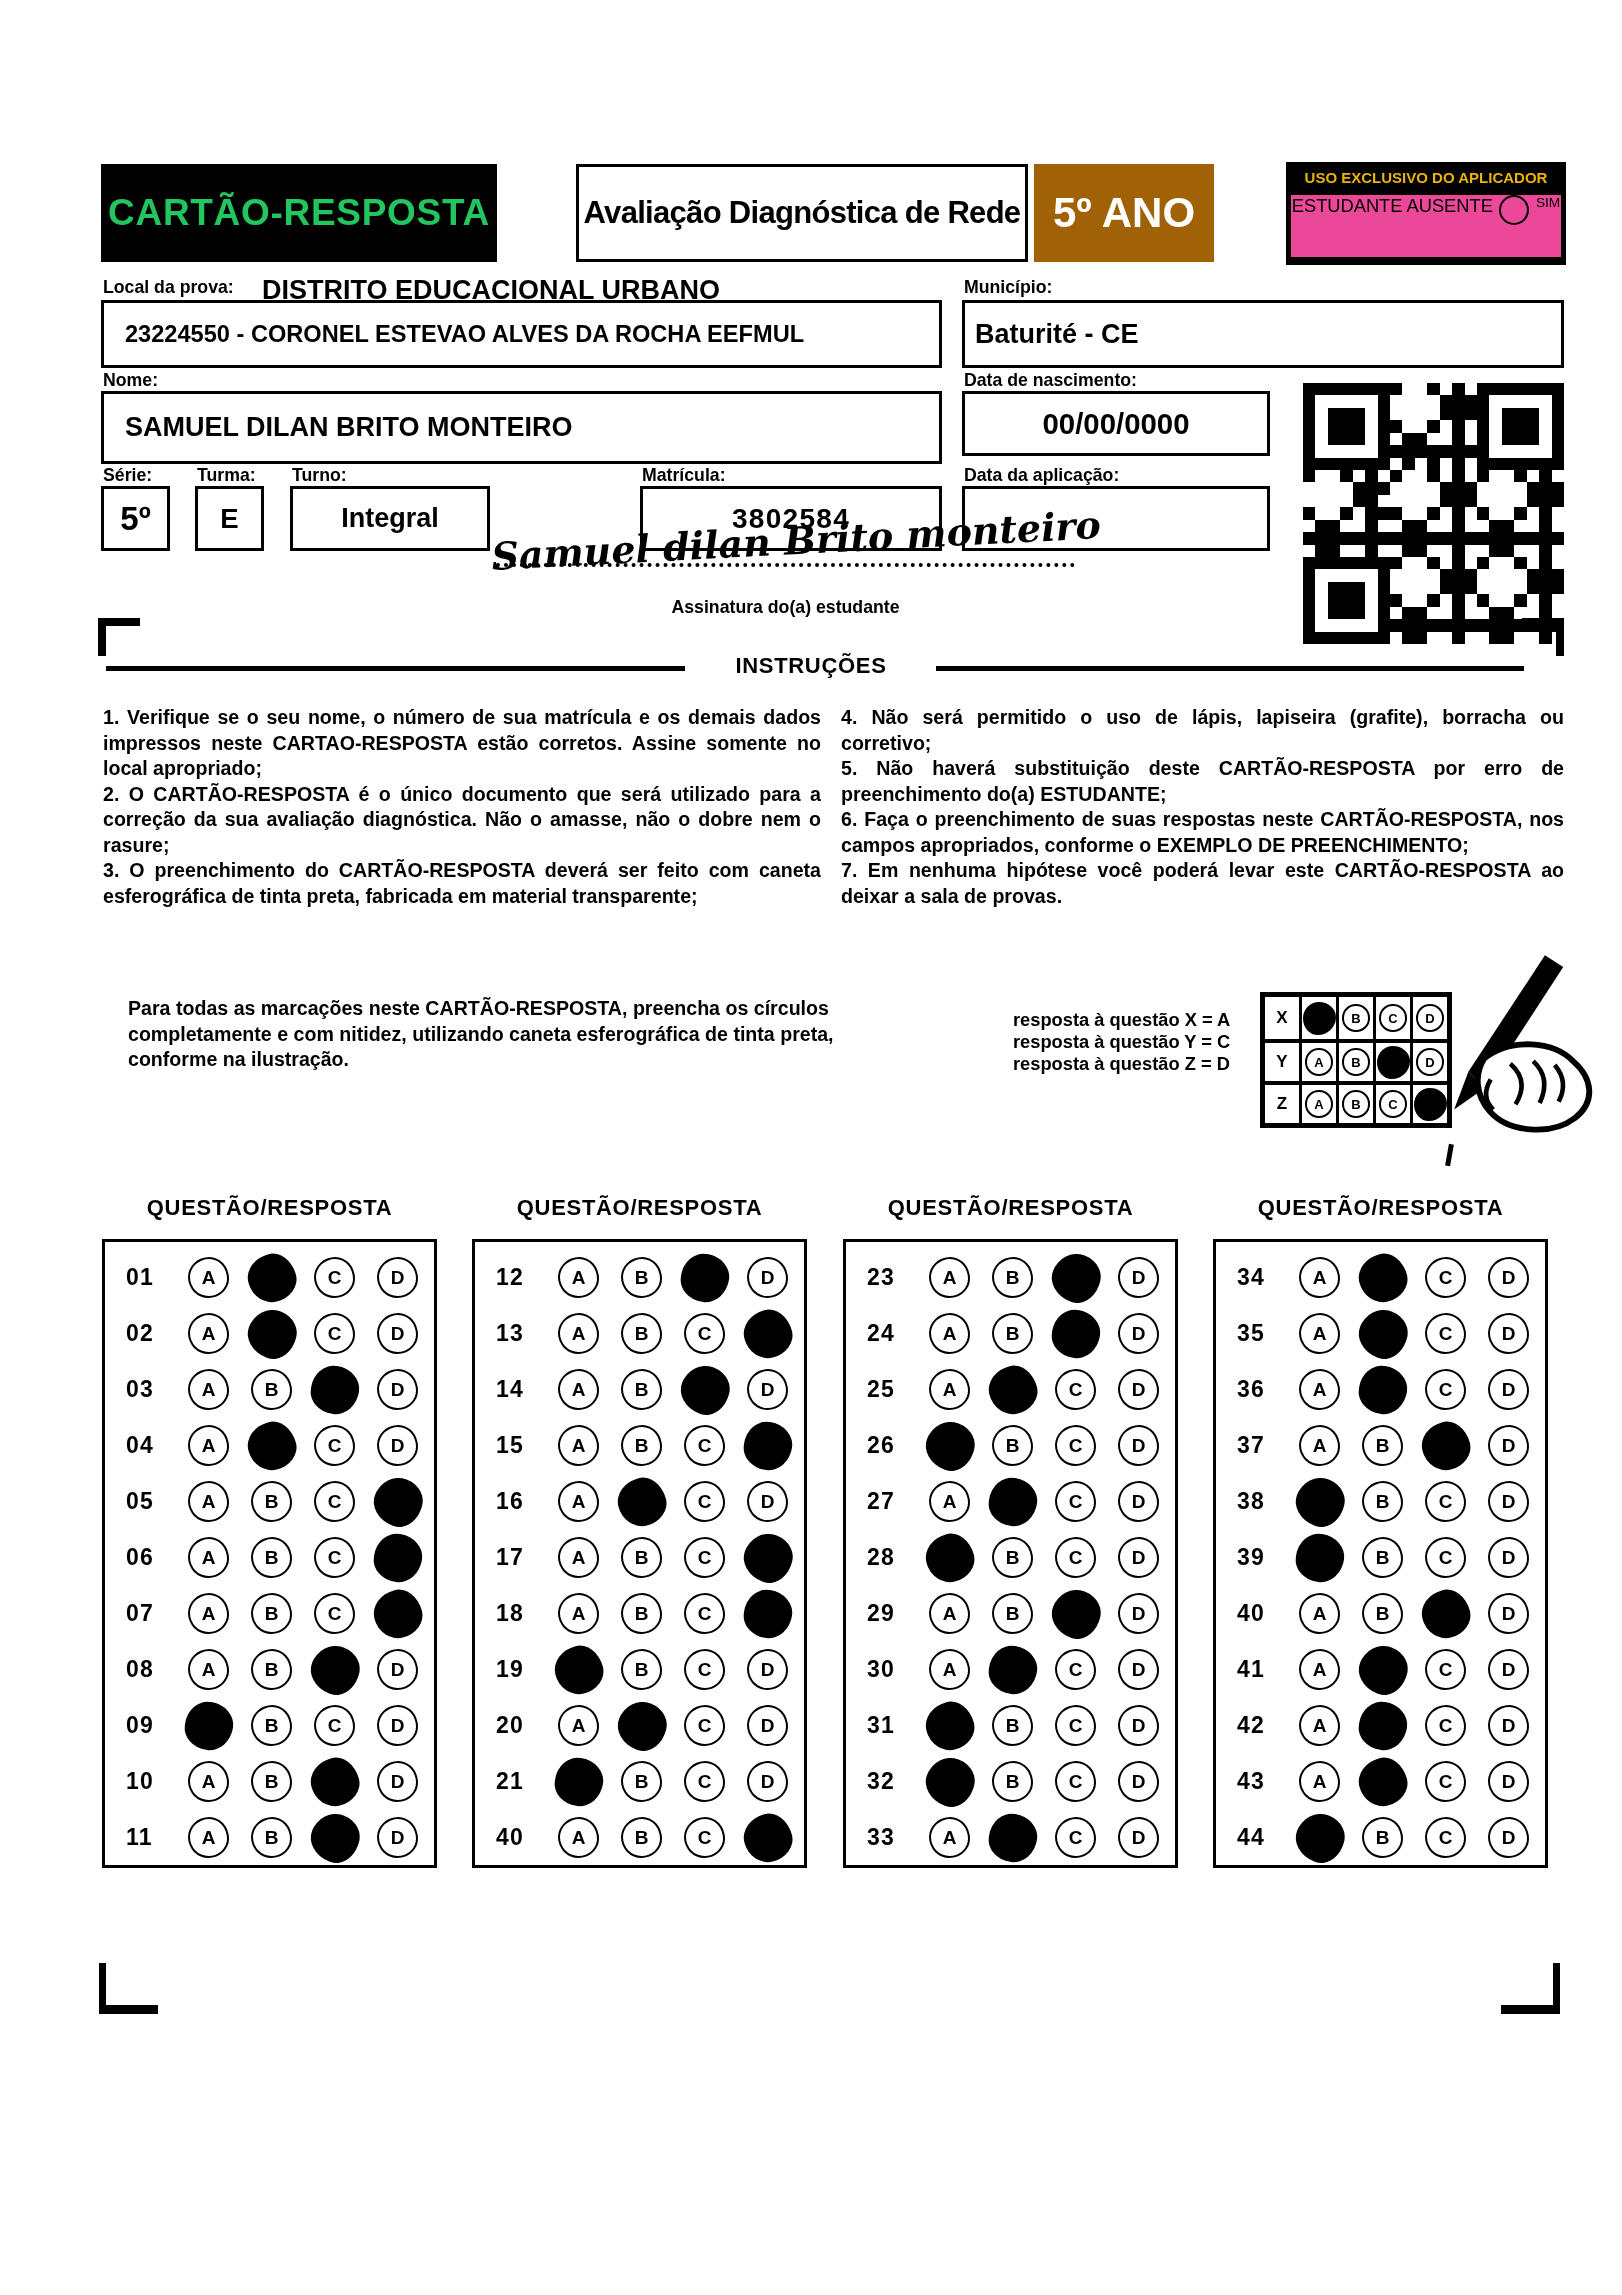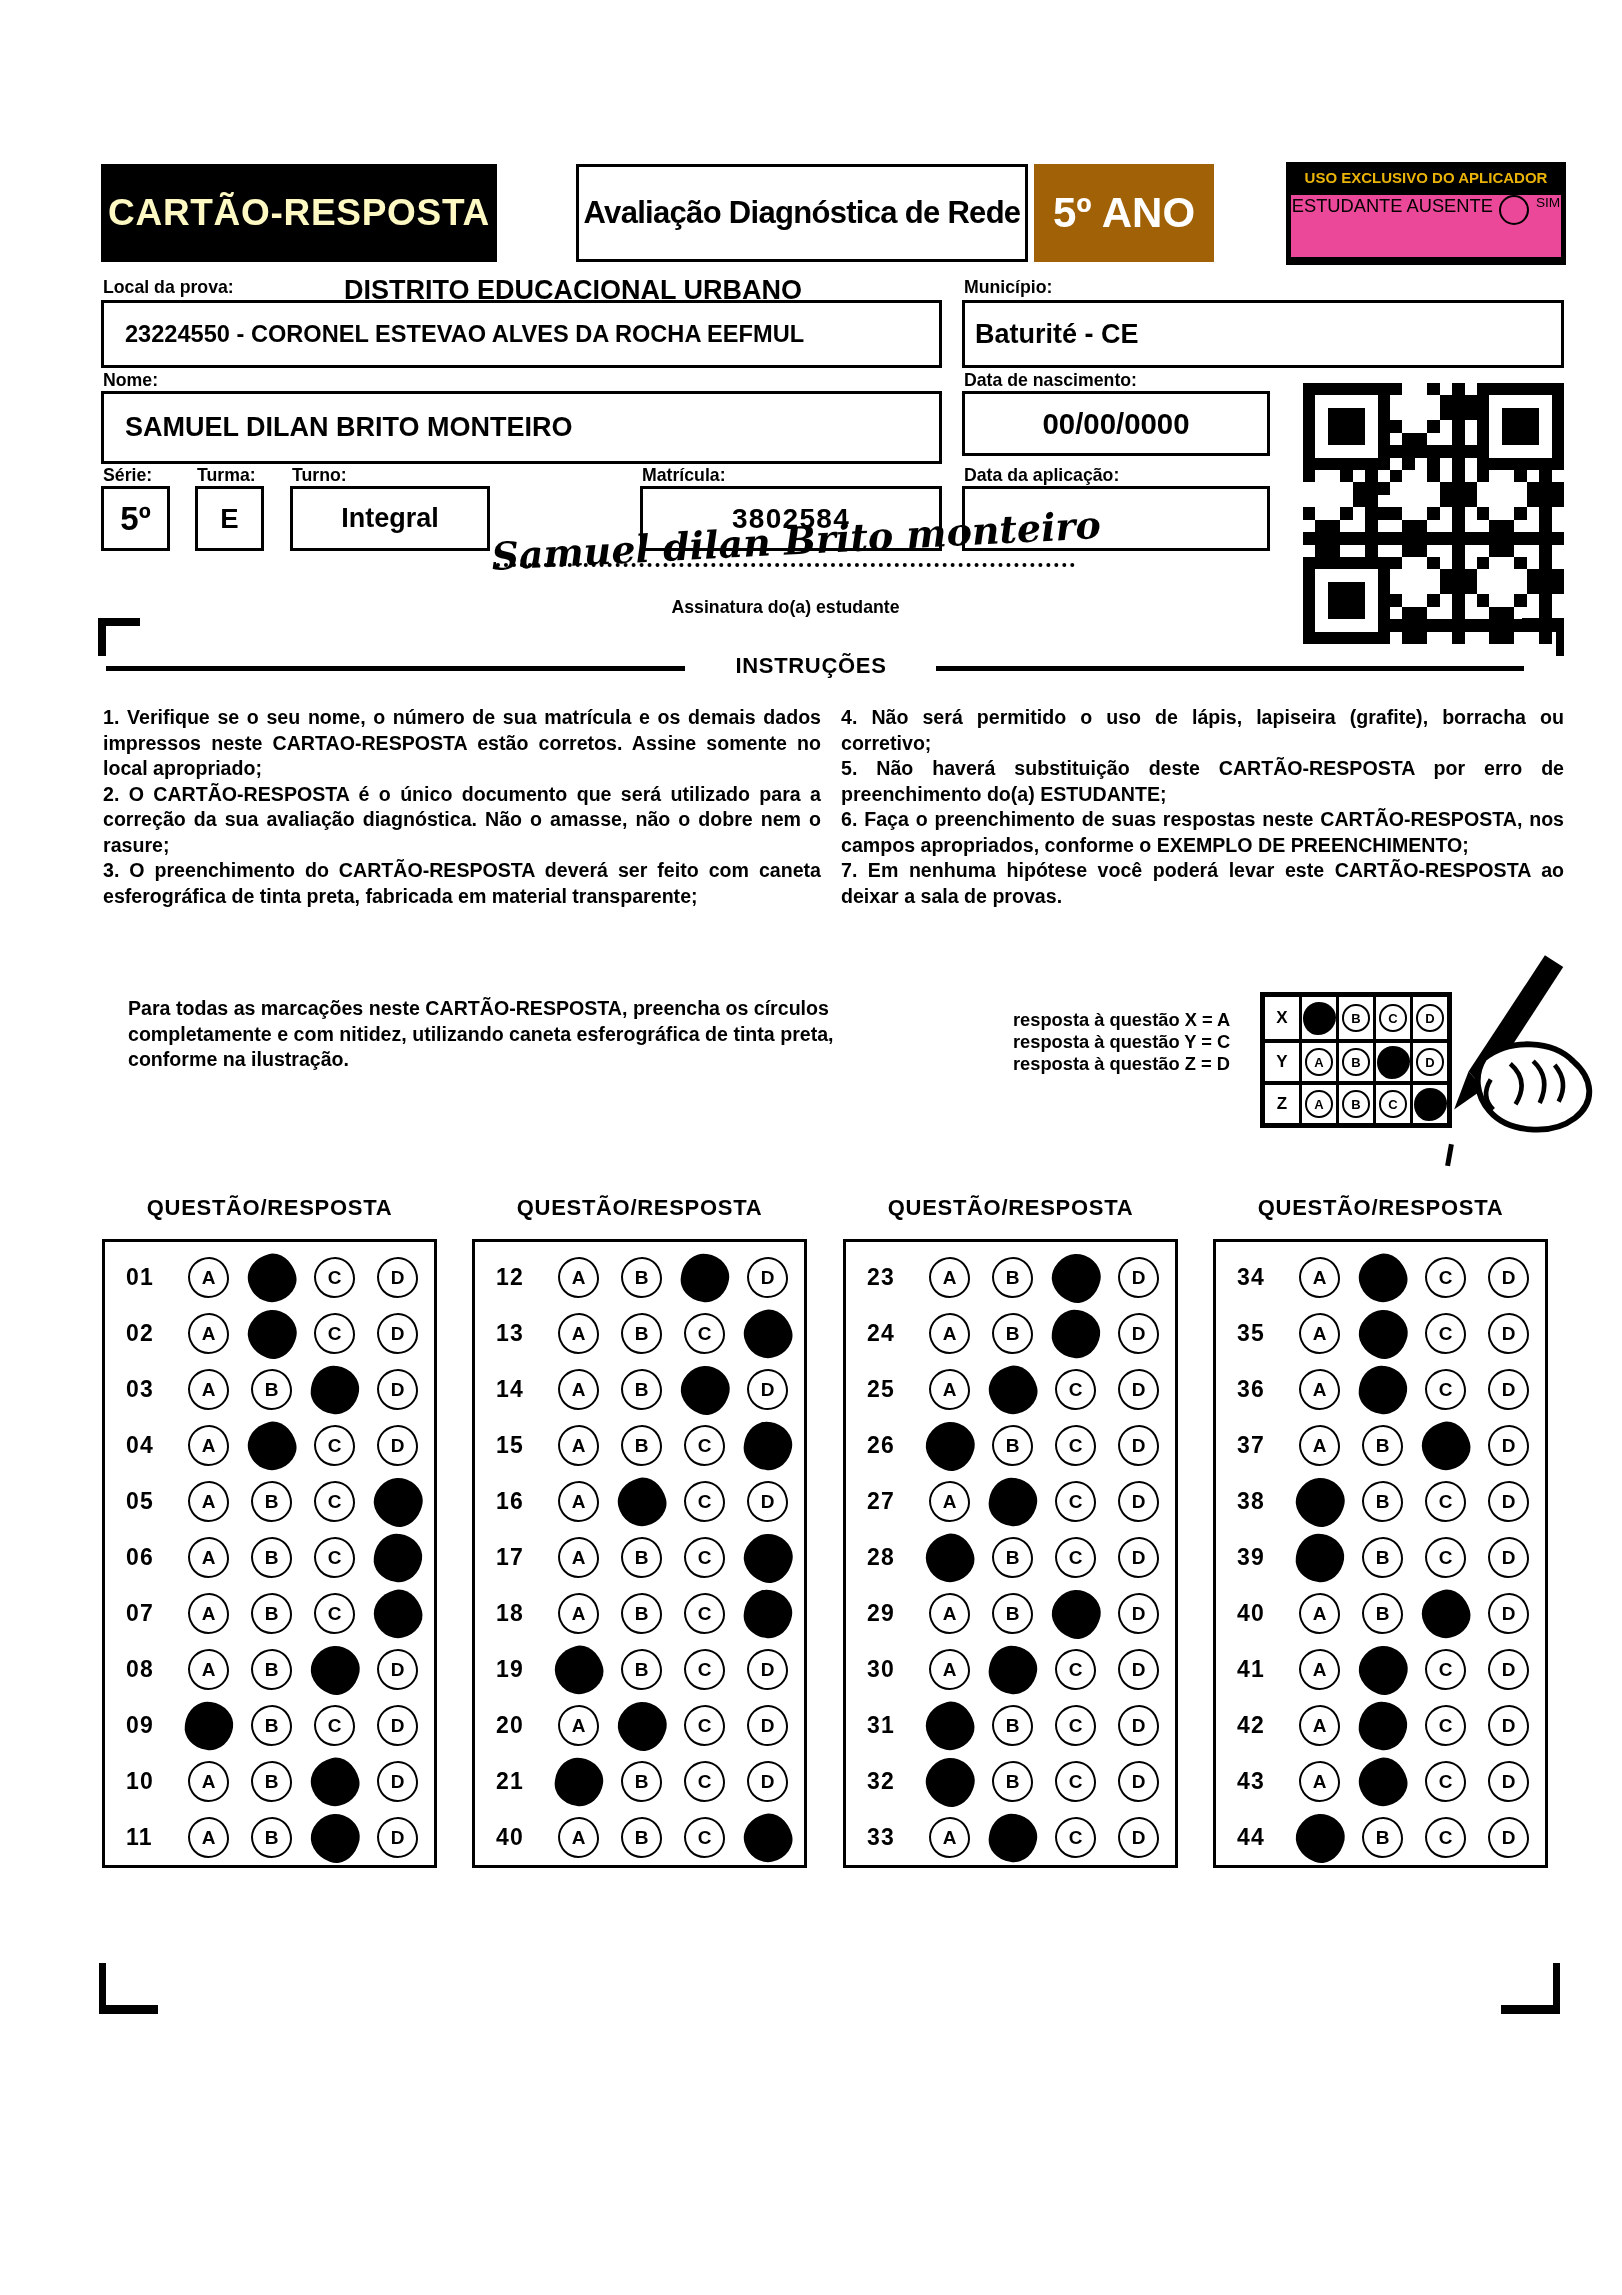--- a/index.html
+++ b/index.html
@@ -2,37 +2,37 @@
 <html style="font-size:10.5px"><head>
 <meta charset="utf-8">
 <title>CARTÃO-RESPOSTA</title>
 <style>
   *{box-sizing:border-box;margin:0;padding:0}
   body{background:#fff;font-family:"Liberation Sans",sans-serif;color:#000}
   .page{position:relative;width:1623px;height:2295px;background:#fff;overflow:hidden}
   .abs{position:absolute}
 
   
-  .hdr-card{left:101px;top:164px;width:396px;height:98px;background:#000;color:#fef9c3;
+  .hdr-card{left:101px;top:164px;width:396px;height:98px;background:#000;color:#22c55e;
     display:flex;align-items:center;justify-content:center;font-size:37px;font-weight:700;letter-spacing:0.7px}
   .hdr-title{left:576px;top:164px;width:452px;height:98px;background:#fff;border:3.9px solid #000;
     display:flex;align-items:center;justify-content:center;font-size:31px;font-weight:700;letter-spacing:-0.7px}
   .hdr-grade{left:1034px;top:164px;width:180px;height:98px;background:#a16207;color:#fff;
     display:flex;align-items:center;justify-content:center;font-size:42px;font-weight:700}
   .aplicador{left:1286px;top:162px;width:280px;height:103px;background:#000;padding:3.3px}
   .aplicador-bar{color:#eab308;text-align:center;font-size:15px;font-weight:700;height:27.5px;line-height:26px}
   .aplicador-body{background:#ec4899;border:2.6px solid #000;height:66px;display:flex;align-items:flex-start;
     justify-content:center;gap:6.5px;font-size:18.3px;font-weight:400}
   .absent-circle{width:30px;height:30px;border:2.6px solid #000;border-radius:50%;flex:none}
   .sim{font-size:13.7px}
 
   
   .lbl{font-size:17.7px;font-weight:700}
   .fbox{border:3.9px solid #000;display:flex;align-items:center;font-weight:700;background:#fff}
-  .district{left:262px;top:275px;width:622px;text-align:center;font-size:27px;font-weight:700}
+  .district{left:262px;top:275px;width:622px;font-size:27px;font-weight:700}
   .school-box{left:101px;top:300px;width:841px;height:68px;font-size:23.6px;padding-left:21px}
   .municipio-box{left:962px;top:300px;width:602px;height:68px;font-size:27px;padding-left:10px}
   .nome-box{left:101px;top:391px;width:841px;height:73px;font-size:27px;padding-left:21px}
   .nasc-box{left:962px;top:391px;width:308px;height:65px;font-size:29.4px;justify-content:center}
   .serie-box{left:101px;top:486px;width:69px;height:65px;font-size:33px;justify-content:center}
   .turma-box{left:195px;top:486px;width:69px;height:65px;font-size:27.5px;justify-content:center}
   .turno-box{left:290px;top:486px;width:200px;height:65px;font-size:27px;justify-content:center}
   .matricula-box{left:640px;top:486px;width:302px;height:65px;font-size:28px;justify-content:center;letter-spacing:1.3px}
   .aplicacao-box{left:962px;top:486px;width:308px;height:65px}
 

